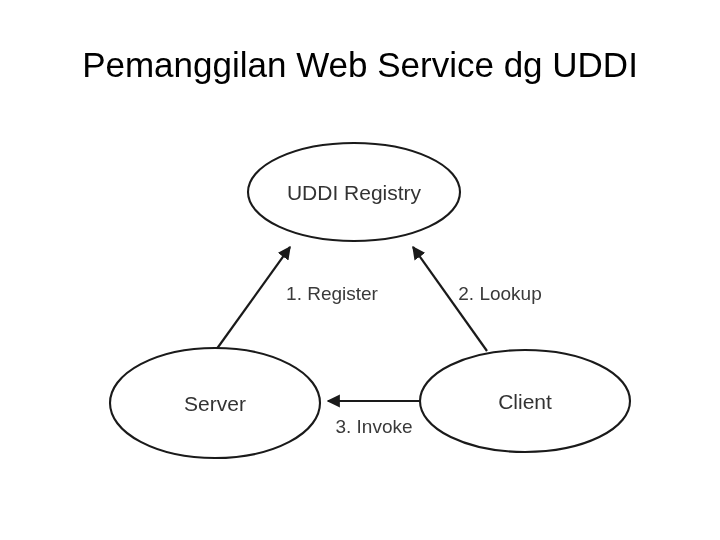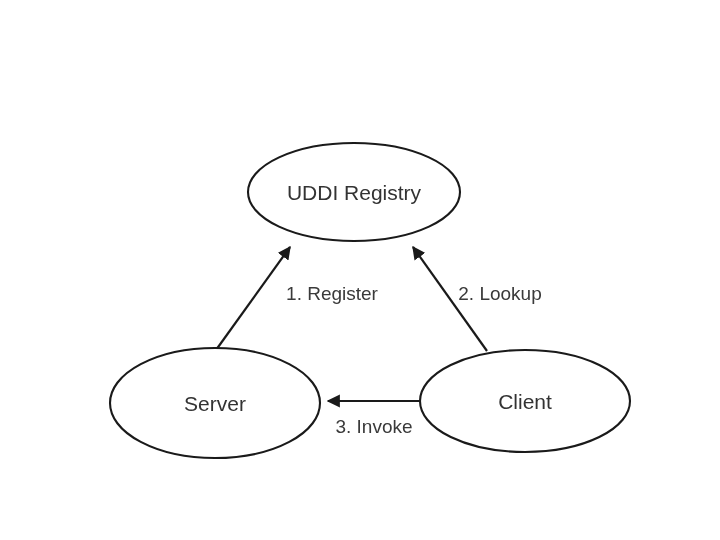--- a/index.html
+++ b/index.html
@@ -62,20 +62,21 @@
     stroke: #1a1a1a;
     stroke-width: 2.2;
     fill: none;
   }
 </style>
 </head>
 <body>
 
 <div id="slide">
 
+  <div id="slide-title">Pemanggilan Web Service dg UDDI</div>
 
   <div id="diagram">
     <svg width="720" height="380" viewBox="0 0 720 380" xmlns="http://www.w3.org/2000/svg">
       <defs>
         <marker id="arrow" viewBox="0 0 10 10" refX="9" refY="5" markerWidth="6" markerHeight="6" orient="auto-start-reverse">
           <path d="M 0 0 L 10 5 L 0 10 z" fill="#1a1a1a"></path>
         </marker>
       </defs>
 
       <g>

